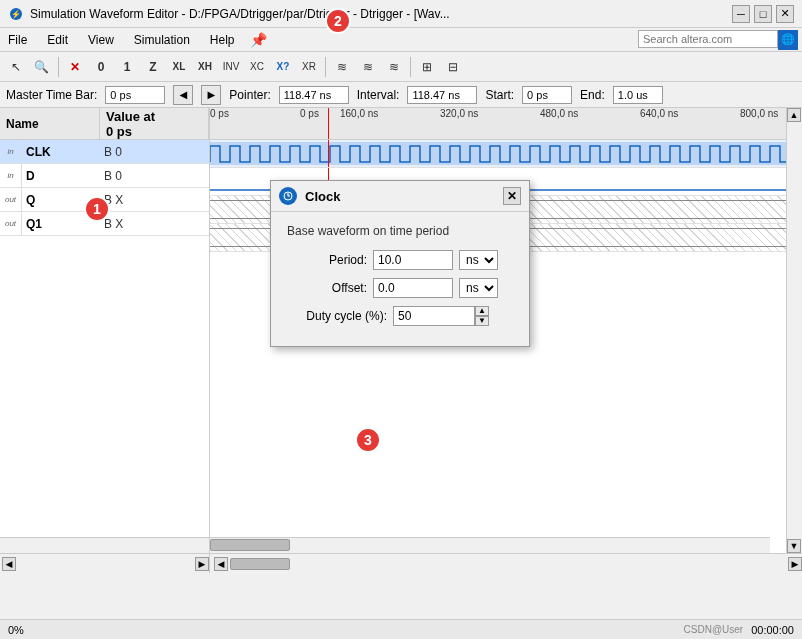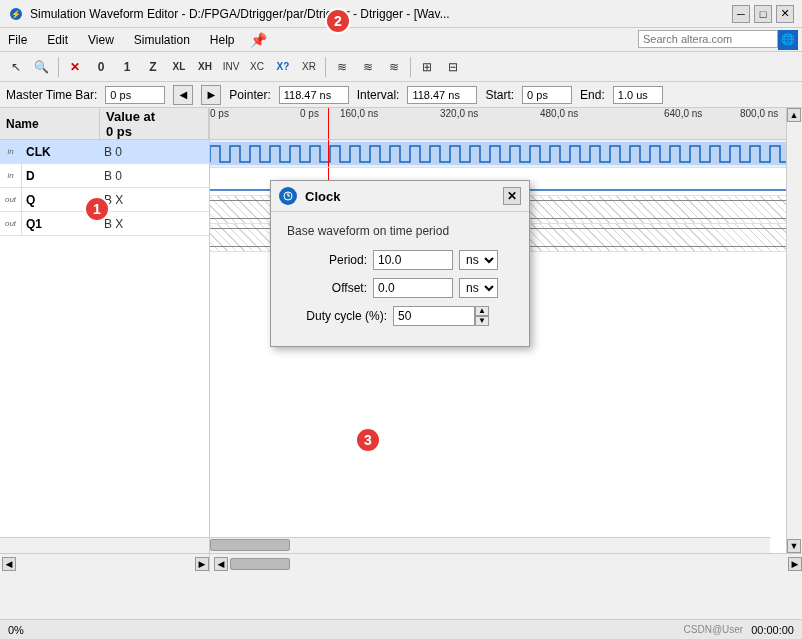--- a/index.html
+++ b/index.html
@@ -546,21 +546,21 @@
 
   <div class="waveform-area">
 
     <div class="waveform-header">
       <div style="position:relative; width:100%; height:100%;">
         <span class="ruler-label" style="left:0px;">0 ps</span>
         <span class="ruler-label" style="left:90px;">0 ps</span>
         <span class="ruler-label" style="left:130px;">160,0 ns</span>
         <span class="ruler-label" style="left:230px;">320,0 ns</span>
         <span class="ruler-label" style="left:330px;">480,0 ns</span>
-        <span class="ruler-label" style="left:454px;">640,0 ns</span>
+        <span class="ruler-label" style="left:430px;">640,0 ns</span>
         <span class="ruler-label" style="left:530px;">800,0 ns</span>
 
         <div class="cursor-line" style="left: 118px;"></div>
       </div>
     </div>
 
     <div class="waveform-content">
 
       <div class="wave-row clk" style="position:relative;">
         <div style="position:absolute; top:2px; left:0; right:0; bottom:2px; background:#3a7fd5; opacity:0.25;"></div>

